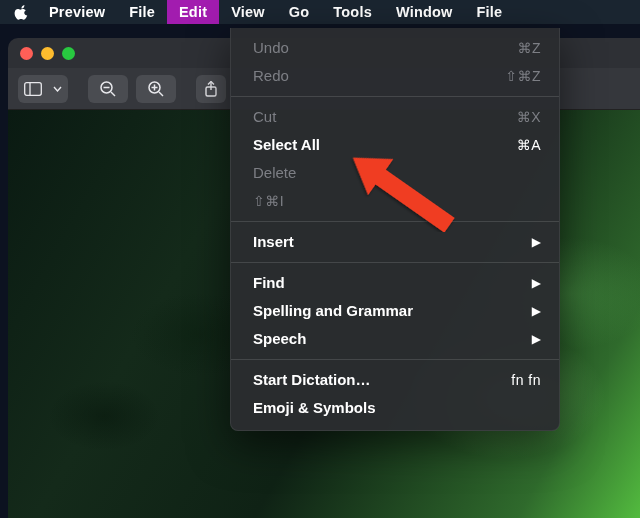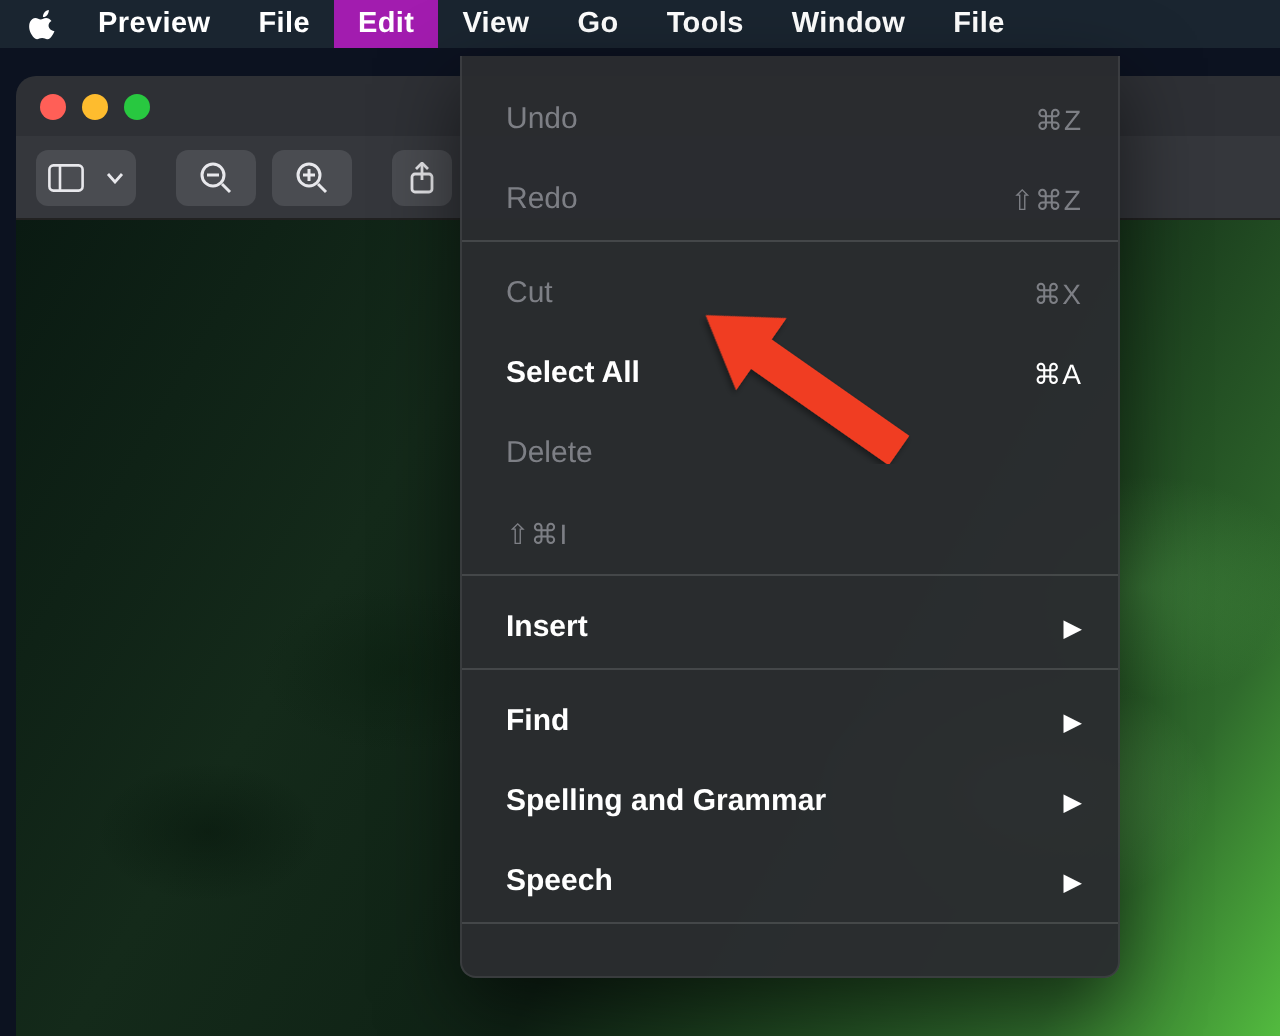--- a/index.html
+++ b/index.html
@@ -121,21 +121,20 @@
     box-shadow: 0 14px 40px rgba(0,0,0,0.55);
     padding: 6px 0 8px 0;
   }
   .menu .row {
     display: flex;
     justify-content: space-between;
     align-items: center;
     padding: 3px 18px 3px 22px;
     font-size: 15px;
     line-height: 22px;
-    margin-top: 12px;
   }
   .menu .row .label { color: #fff; font-weight: 600; }
   .menu .row.disabled .label { color: #7d7f85; font-weight: 500;}
   .menu .row .shortcut { color: #fff; font-weight: 500; letter-spacing: 0.5px; font-size: 14px;}
   .menu .row.disabled .shortcut { color: #7d7f85; }
   .menu .row .sub { color: #fff; font-size: 12px; }
   .menu .sep { height: 1px; background: rgba(255,255,255,0.13); margin: 6px 0; }
 
   
   .arrow {
@@ -262,20 +261,25 @@
     <span class="label">Spelling and Grammar</span>
     <span class="sub">▶</span>
   </div>
   <div class="row">
     <span class="label">Speech</span>
     <span class="sub">▶</span>
   </div>
   <div class="sep"></div>
 
   <div class="row">
+    <span class="label">Start Dictation…</span>
+    <span class="shortcut">fn fn</span>
+  </div>
+  <div class="row">
+    <span class="label">Emoji &amp; Symbols</span>
   </div>
 </div>
 
 <svg class="arrow" viewBox="0 0 120 80">
   <defs>
     <filter id="ds" x="-20%" y="-20%" width="140%" height="140%">
       <feDropShadow dx="0" dy="2" stdDeviation="1.5" flood-color="rgba(0,0,0,0.4)"></feDropShadow>
     </filter>
   </defs>
   <g transform="rotate(35 60 40)" filter="url(#ds)">

